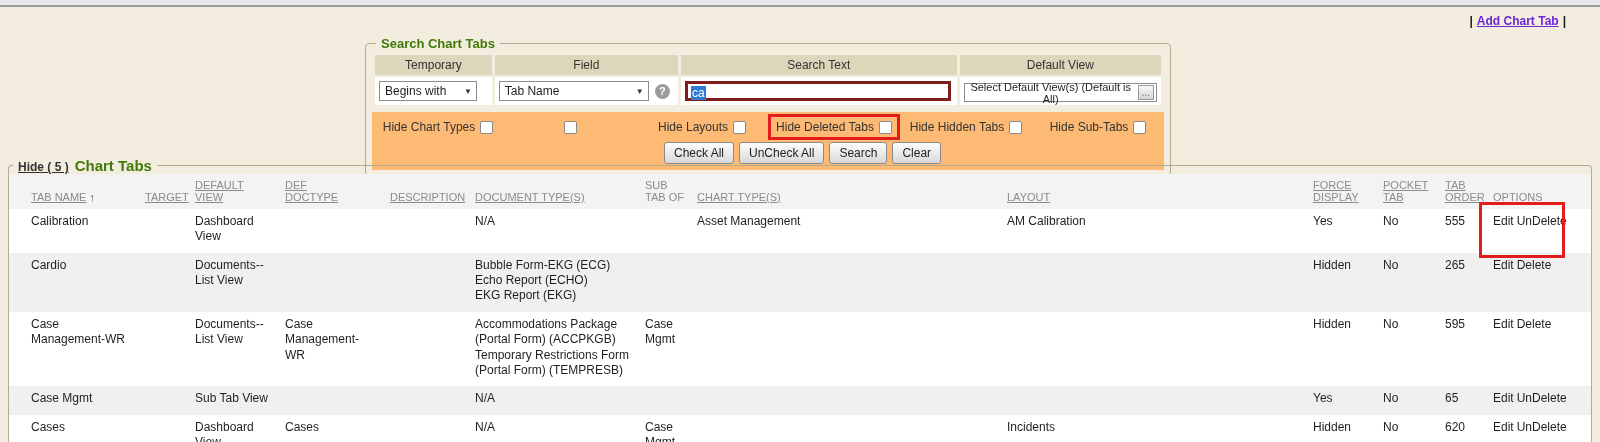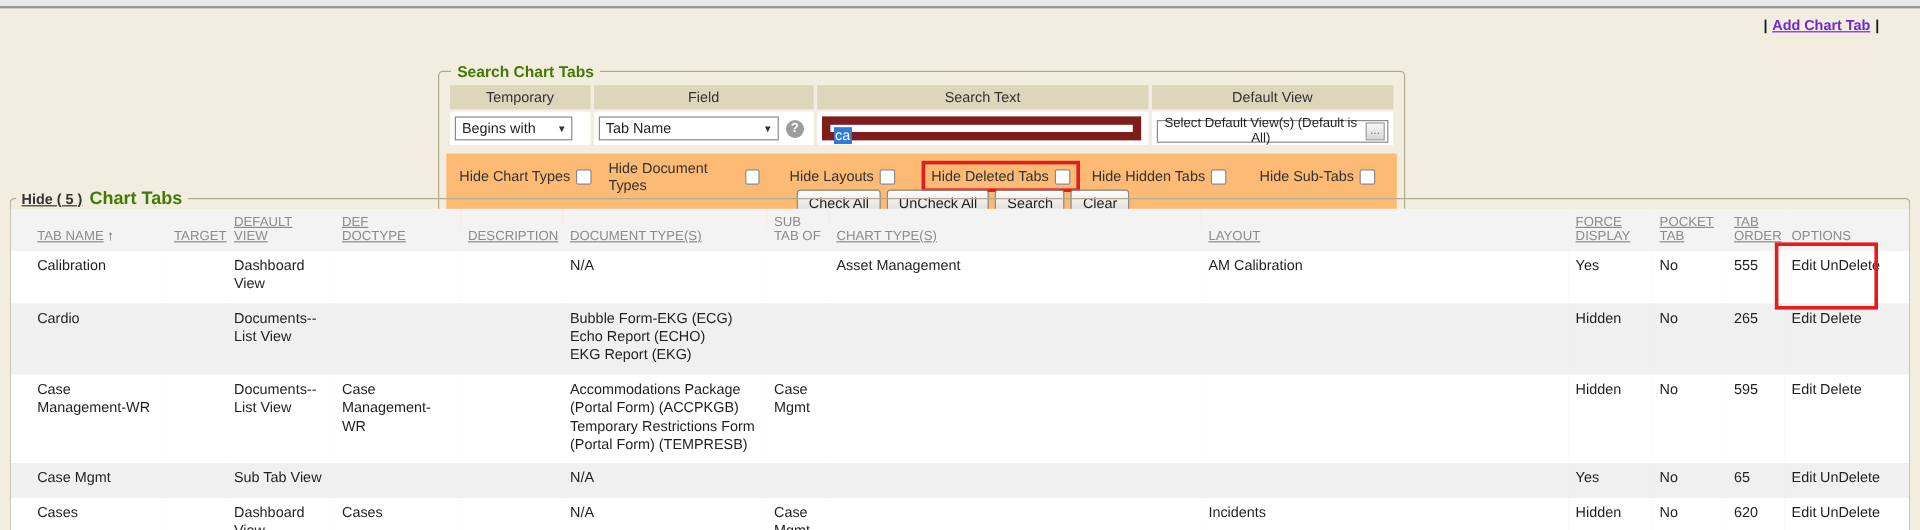--- a/index.html
+++ b/index.html
@@ -12,38 +12,38 @@
     font-size:12px;
   }
   .topbar { position:absolute; top:0; left:0; width:100%; height:7px; background:#e8e8e8; border-bottom:2px solid #9a9a9a; }
   .addtab-bar { position:absolute; top:14px; right:34px; font-size:12px; font-weight:bold; color:#1a1a1a; }
   .addtab-bar a { color:#6d28d9; text-decoration:underline; cursor:pointer; margin:0 4px; }
 
   fieldset { border:1px solid #b3ab8f; border-radius:4px; position:relative; }
   legend { padding:0 5px; margin-left:4px; }
 
   
-  .search-panel { position:absolute; left:365px; top:52px; width:806px; padding:2px 6px 5px; }
+  .search-panel { position:absolute; left:365px; top:36px; width:806px; padding:2px 6px 5px; }
   .search-panel legend { font-size:13px; font-weight:bold; color:#427a08; }
   .search-grid { display:table; border-spacing:3px 2px; width:100%; }
   .sg-row { display:table-row; }
   .sg-cell { display:table-cell; vertical-align:middle; }
   .sg-head { background:#ddd6ba; text-align:center; font-size:12px; color:#333; height:20px; }
   .sg-val { background:#fff; height:28px; padding:2px 4px; }
   .c1 { width:116px; } .c2 { width:182px; } .c3 { width:262px; } .c4 { width:200px; }
 
   .selbox { display:inline-flex; justify-content:space-between; align-items:center;
             border:1px solid #8c8c8c; background:#fff; height:20px; padding:0 4px 0 5px;
             font-size:12px; cursor:pointer; }
   .selbox .arrow { font-size:8px; color:#333; margin-left:6px; }
   .sel-criteria { width:98px; } .sel-field { width:150px; }
   .help { display:inline-block; width:15px; height:15px; border-radius:50%; background:#9c9c9c;
           color:#fff; font-size:11px; line-height:15px; text-align:center; font-weight:bold;
           margin-left:6px; vertical-align:middle; cursor:pointer; }
-  .txtinput { display:block; width:266px; height:20px; border:7px solid #7f1d1d; background:#fff;
+  .txtinput { display:block; width:266px; height:20px; border:3px solid #7f1d1d; background:#fff;
               padding:2px 3px; font-size:12px; cursor:text; }
   .txtsel { background:#2e7bd4; color:#fff; padding:0 1px; }
   .dv-cell { text-align:center; }
   .picker { display:inline-flex; align-items:center; border:1px solid #8c8c8c; background:#fff;
             height:19px; padding:1px 2px 1px 3px; font-size:11px; cursor:pointer; }
   .picker .dots { margin-left:4px; border:1px solid #9a9a9a; background:linear-gradient(#f8f8f8,#d6d6d6);
                   color:#777; font-size:10px; padding:0 3px; height:15px; line-height:13px; cursor:pointer; }
 
   .lower-panel { background:#fdba74; margin-top:5px; padding:4px 0 4px; }
   .cb-row { display:grid; grid-template-columns:repeat(6,1fr); justify-items:center; align-items:center; height:22px; }
@@ -118,21 +118,20 @@
     </div>
   </div>
 
   <div class="lower-panel">
     <div class="cb-row">
         <span class="cb-item">
           <span>Hide Chart Types</span>
           <span class="cb-box"></span>
         </span>
         <span class="cb-item">
-          <span>Hide Document Types</span>
           <span class="cb-box"></span>
         </span>
         <span class="cb-item">
           <span>Hide Layouts</span>
           <span class="cb-box"></span>
         </span>
         <span class="cb-item hl">
           <span>Hide Deleted Tabs</span>
           <span class="cb-box"></span>
         </span>

